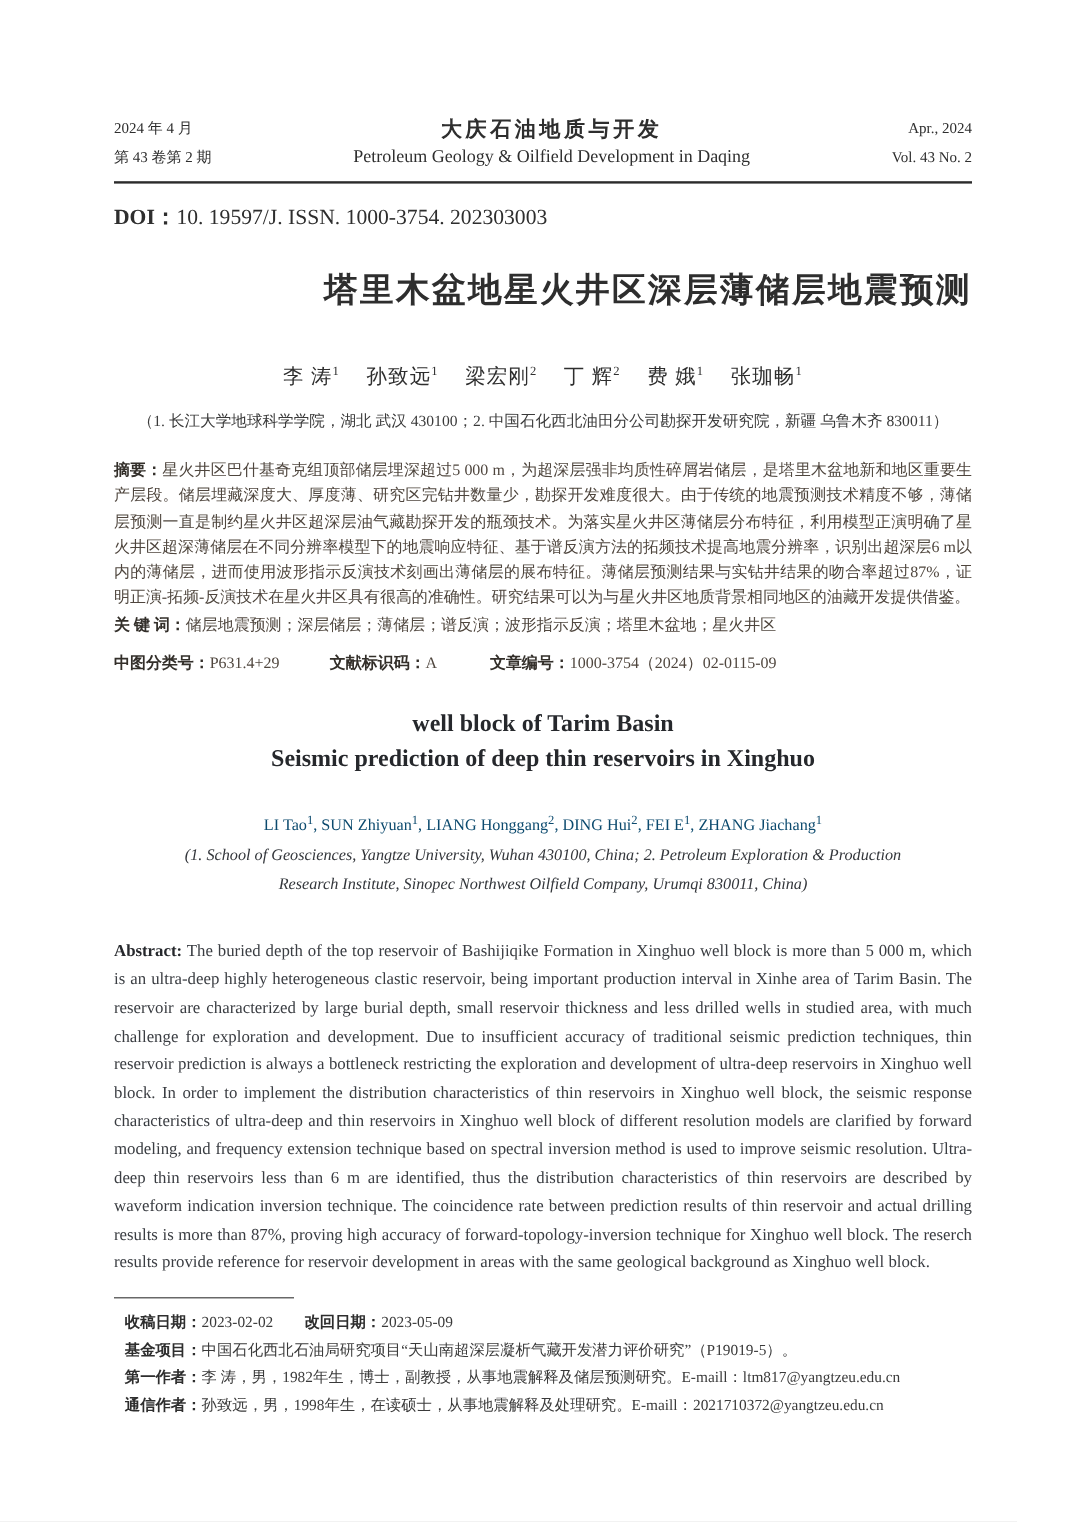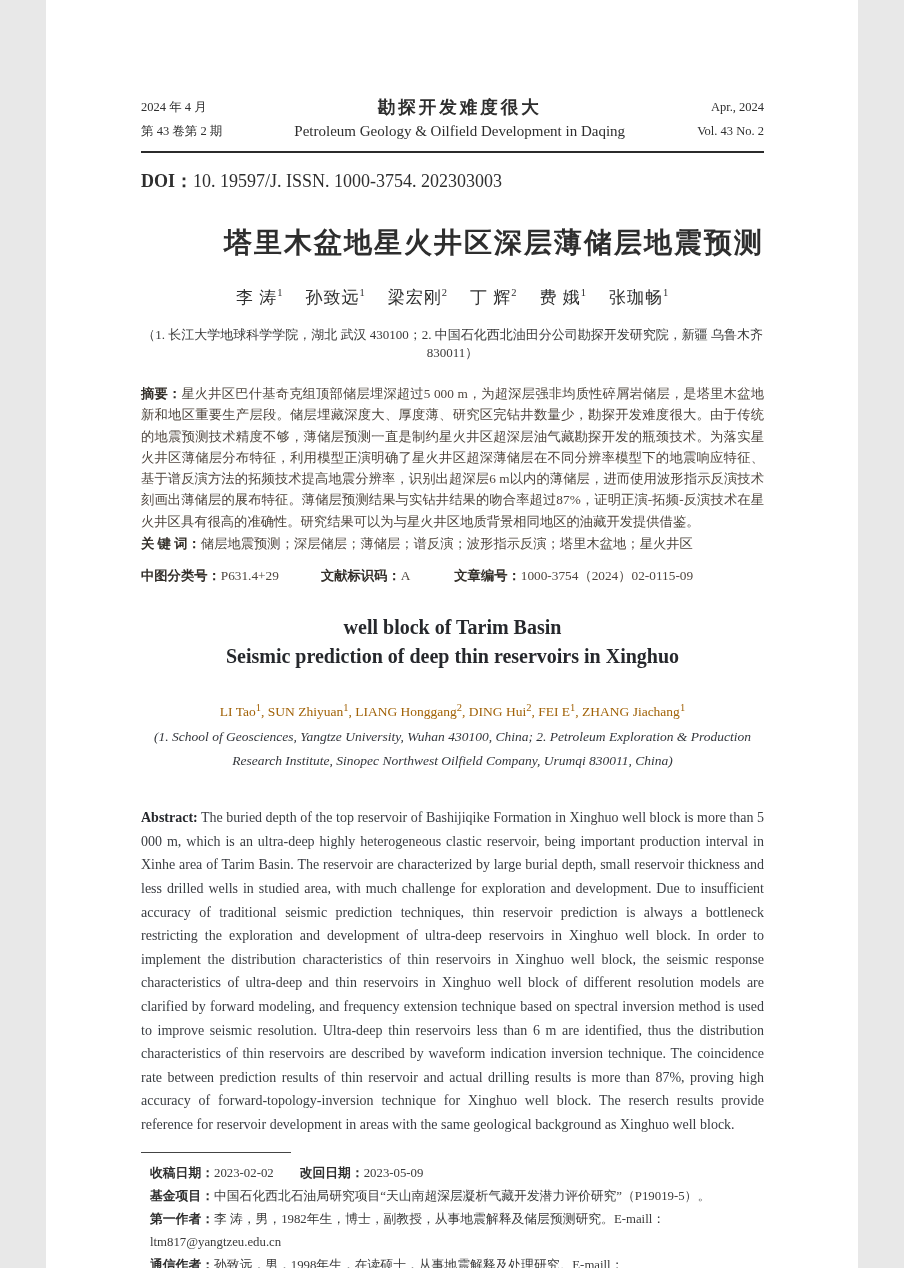--- a/index.html
+++ b/index.html
@@ -1,18 +1,18 @@
 <!DOCTYPE html>
 <html><head>
 <meta charset="utf-8">
 <style>
   * { margin: 0; padding: 0; box-sizing: border-box; }
   html, body { background: #e8e8e8; }
   .page {
-    width: 812px; height: 1268px;
+    width: 904px; height: 1268px;
     margin: 0 auto;
     background: #ffffff;
     position: relative;
     font-family: "Liberation Serif", "DejaVu Serif", serif;
     color: #2e2e2e;
     overflow: hidden;
   }
   .content { padding: 95px 94px 0 95px; }
 
   
@@ -28,40 +28,40 @@
   .doi-line { margin-top: 16px; font-size: 18px; }
   .doi-line .lbl { font-weight: 700; }
 
   
   .title-cn {
     margin-top: 32px; text-align: right;
     font-size: 28px; font-weight: 700; letter-spacing: 2px;
     line-height: 36px;
   }
   .authors-cn {
-    margin-top: 25px; display: flex; justify-content: center; gap: 22px;
+    margin-top: 41px; display: flex; justify-content: center; gap: 22px;
     font-size: 17px; letter-spacing: 1px;
   }
   .authors-cn sup, .authors-en sup { font-size: 10.5px; vertical-align: super; }
   .aff-cn { margin-top: 17px; text-align: center; font-size: 13px; color: #3a3a3a; }
 
   
   .abs-cn {
     margin-top: 21px; font-size: 13.3px; line-height: 21.3px;
     text-align: justify; color: #4f463e;
   }
   .abs-cn .lbl, .kw-line .lbl, .clc-line .lbl { font-weight: 700; color: #332f2a; }
   .kw-line { margin-top: 1px; font-size: 13.3px; line-height: 21.3px; color: #4f463e; }
   .clc-line { margin-top: 11px; font-size: 13.3px; line-height: 21.3px; color: #4f463e; display: flex; }
   .clc-line .pair2 { margin-left: 42px; }
   .clc-line .pair3 { margin-left: 44px; }
 
   
   .title-en { margin-top: 26px; text-align: center; font-weight: 700; font-size: 20px; line-height: 29px; color: #26282c; }
-  .authors-en { margin-top: 31px; text-align: center; font-size: 13.5px; color: #a16207; }
+  .authors-en { margin-top: 31px; text-align: center; font-size: 13.5px; color: #0c4a6e; }
   .aff-en { margin-top: 5px; text-align: center; font-size: 13.5px; font-style: italic; line-height: 24px; color: #33363b; }
 
   
   .abs-en {
     margin-top: 33px; font-size: 14px; line-height: 23.6px;
     text-align: justify; color: #3a3d42;
   }
   .abs-en .lbl { font-weight: 700; font-style: normal; color: #26282c; }
 
   
@@ -82,21 +82,21 @@
 
 <div class="page">
   <div class="content">
 
     <div class="jheader">
       <div class="jheader-left">
         <div>2024 年 4 月</div>
         <div>第 43 卷第 2 期</div>
       </div>
       <div class="jheader-center">
-        <div class="cn">勘探开发难度很大</div>
+        <div class="cn">大庆石油地质与开发</div>
         <div class="en">Petroleum Geology &amp; Oilfield Development in Daqing</div>
       </div>
       <div class="jheader-right">
         <div>Apr., 2024</div>
         <div>Vol. 43 No. 2</div>
       </div>
     </div>
     <hr class="header-rule">
 
     <div class="doi-line">

